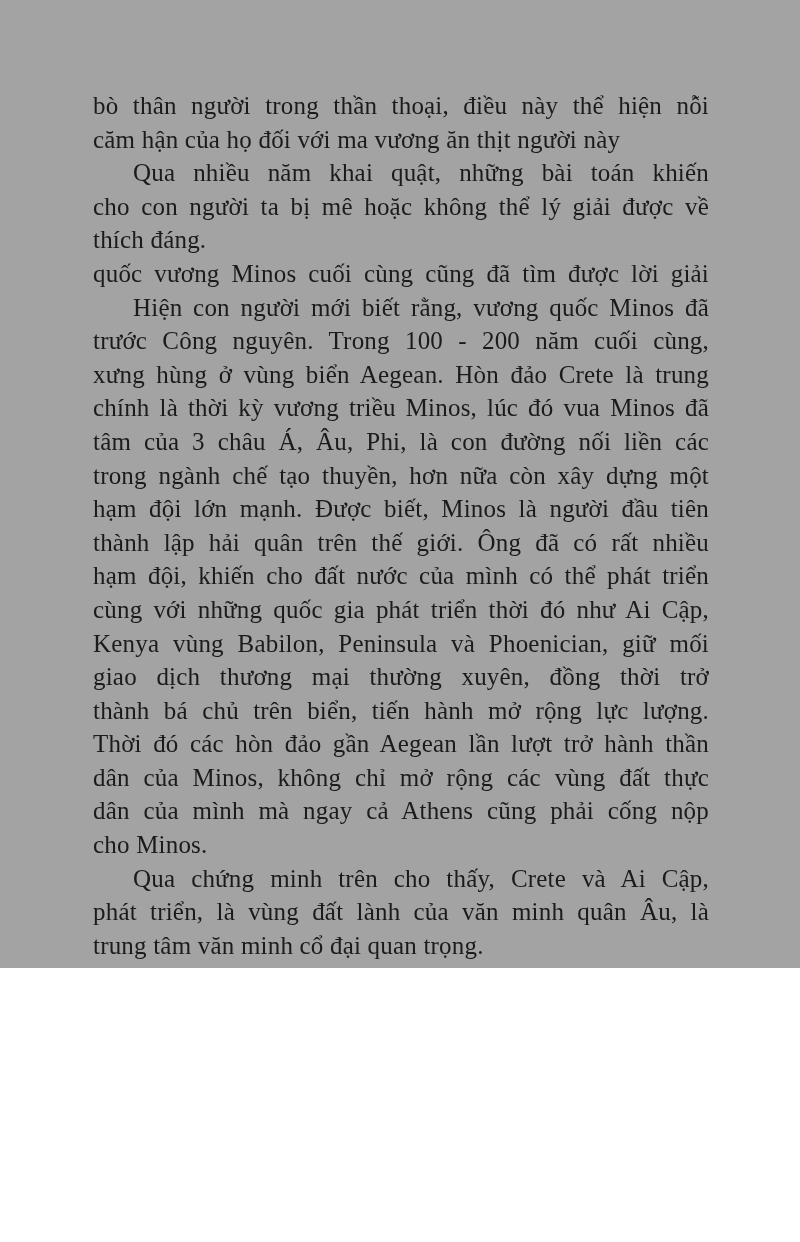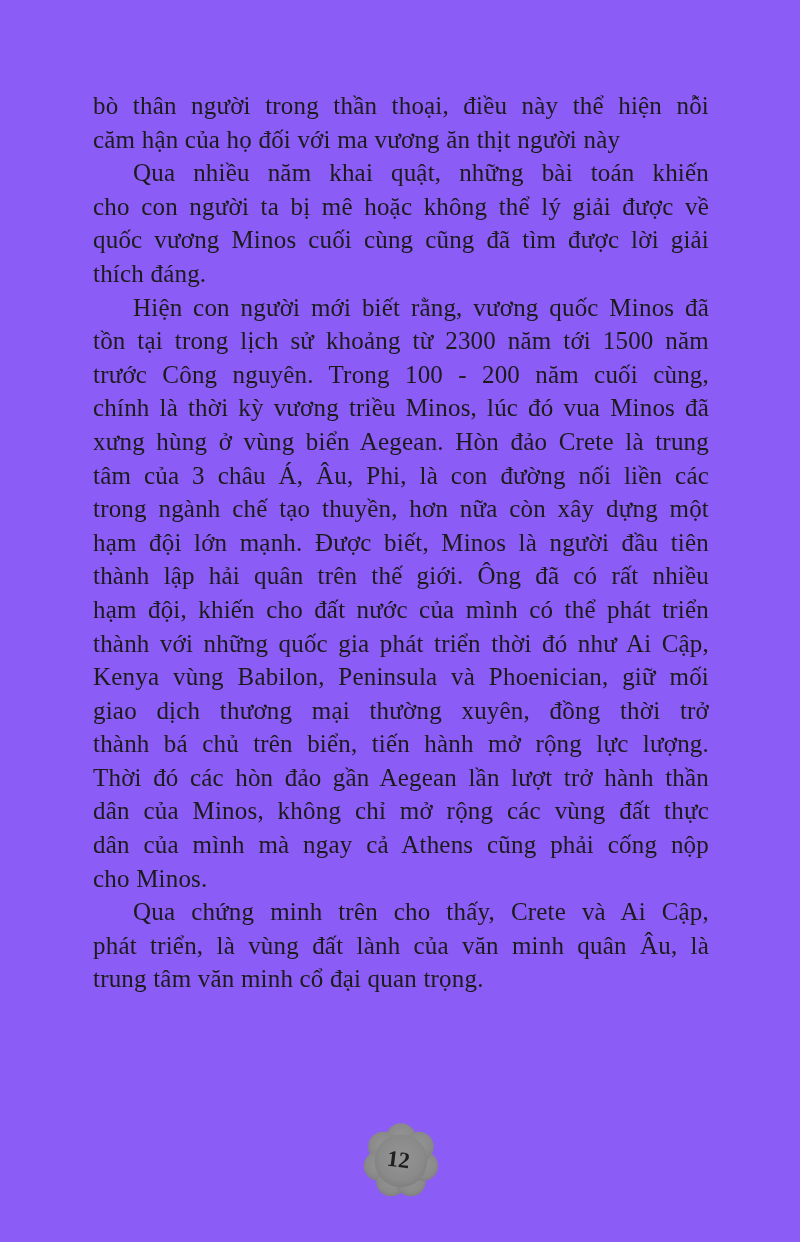--- a/index.html
+++ b/index.html
@@ -3,22 +3,22 @@
 <meta charset="utf-8">
 <style>
   html, body {
     margin: 0;
     padding: 0;
     background: #ffffff;
   }
   .page {
     position: relative;
     width: 800px;
-    height: 1242px;
-    background: #8b5cf6;
+    height: 968px;
+    background: #a3a3a3;
     overflow: hidden;
     font-family: "Liberation Serif", serif;
   }
   .text-block {
     position: absolute;
     left: 93px;
     top: 89px;
     width: 616px;
     color: #1b1b1b;
     font-size: 25px;
@@ -61,33 +61,32 @@
 </head>
 <body>
 
 <div class="page">
 
   <div class="text-block" id="text-block">
       <div class="line">bò thân người trong thần thoại, điều này thể hiện nỗi</div>
       <div class="line para-end">căm hận của họ đối với ma vương ăn thịt người này</div>
       <div class="line indent">Qua nhiều năm khai quật, những bài toán khiến</div>
       <div class="line">cho con người ta bị mê hoặc không thể lý giải được về</div>
+      <div class="line para-end">thích đáng.</div>
       <div class="line">quốc vương Minos cuối cùng cũng đã tìm được lời giải</div>
-      <div class="line para-end">thích đáng.</div>
       <div class="line indent">Hiện con người mới biết rằng, vương quốc Minos đã</div>
-      <div class="line">tồn tại trong lịch sử khoảng từ 2300 năm tới 1500 năm</div>
       <div class="line">trước Công nguyên. Trong 100 - 200 năm cuối cùng,</div>
+      <div class="line">xưng hùng ở vùng biển Aegean. Hòn đảo Crete là trung</div>
       <div class="line">chính là thời kỳ vương triều Minos, lúc đó vua Minos đã</div>
-      <div class="line">xưng hùng ở vùng biển Aegean. Hòn đảo Crete là trung</div>
       <div class="line">tâm của 3 châu Á, Âu, Phi, là con đường nối liền các</div>
       <div class="line">trong ngành chế tạo thuyền, hơn nữa còn xây dựng một</div>
       <div class="line">hạm đội lớn mạnh. Được biết, Minos là người đầu tiên</div>
       <div class="line">thành lập hải quân trên thế giới. Ông đã có rất nhiều</div>
       <div class="line">hạm đội, khiến cho đất nước của mình có thể phát triển</div>
-      <div class="line">thành với những quốc gia phát triển thời đó như Ai Cập,</div>
+      <div class="line">cùng với những quốc gia phát triển thời đó như Ai Cập,</div>
       <div class="line">Kenya vùng Babilon, Peninsula và Phoenician, giữ mối</div>
       <div class="line">giao dịch thương mại thường xuyên, đồng thời trở</div>
       <div class="line">thành bá chủ trên biển, tiến hành mở rộng lực lượng.</div>
       <div class="line">Thời đó các hòn đảo gần Aegean lần lượt trở hành thần</div>
       <div class="line">dân của Minos, không chỉ mở rộng các vùng đất thực</div>
       <div class="line">dân của mình mà ngay cả Athens cũng phải cống nộp</div>
       <div class="line para-end">cho Minos.</div>
       <div class="line indent">Qua chứng minh trên cho thấy, Crete và Ai Cập,</div>
       <div class="line">phát triển, là vùng đất lành của văn minh quân Âu, là</div>
       <div class="line para-end">trung tâm văn minh cổ đại quan trọng.</div>

